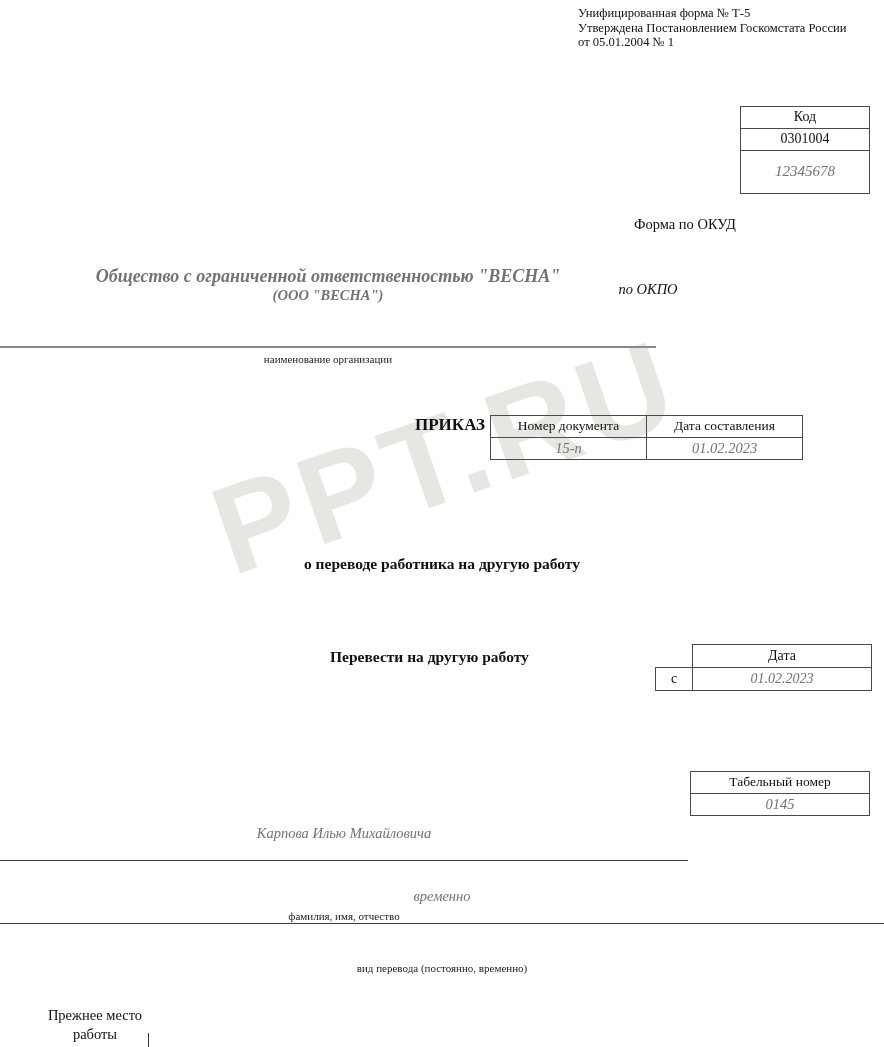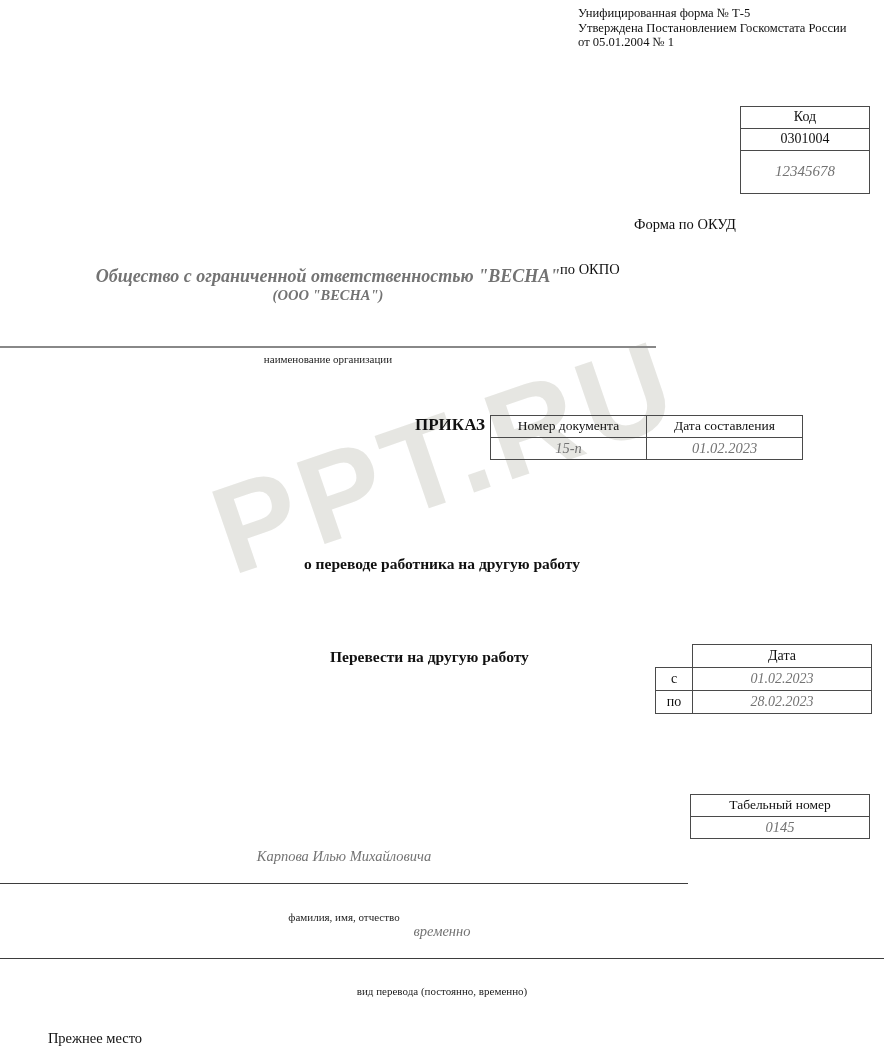--- a/index.html
+++ b/index.html
@@ -51,21 +51,21 @@
         </tr>
     <tr>
           <td>0301004</td>
         </tr>
     <tr>
           <td class="okpo-cell blue">12345678</td>
         </tr>
   </tbody>
     </table>
   <div class="abs lbl z" style="left:560px;top:84px;width:176px;text-align:right;">Форма по ОКУД</div>
-  <div class="abs lbl z" style="left:560px;top:112px;width:176px;text-align:left;">по ОКПО</div>
+  <div class="abs lbl z" style="left:560px;top:132px;width:176px;text-align:center;font-style:italic;">по ОКПО</div>
 
   <div class="abs z" style="left:0;top:101px;width:656px;text-align:center;line-height:19px;">
     <div class="blue bold" style="font-size:18px;">Общество с ограниченной ответственностью "ВЕСНА"</div>
     <div class="blue bold" style="font-size:14.5px;">(ООО "ВЕСНА")</div>
   </div>
   <div class="abs z" style="left:0;top:142px;width:656px;border-bottom:2px solid #888;"></div>
   <div class="abs caption z" style="left:0;top:147px;width:656px;">наименование организации</div>
 
   <div class="abs bold z" style="left:285px;top:197px;width:200px;text-align:right;font-size:17px;">ПРИКАЗ</div>
   <table class="abs doc-tbl z" style="left:490px;top:177px;padding-left:31px;">
@@ -86,45 +86,41 @@
   <table class="abs date-tbl z" style="left:655px;top:297px;">
     <tbody>
         <tr>
       <td class="nob"></td>
       <td>Дата</td>
     </tr>
     <tr>
       <td>с</td>
       <td class="blue">01.02.2023</td>
     </tr>
-    <tr>
-      <td>по</td>
-      <td class="blue">28.02.2023</td>
-    </tr>
   </tbody>
     </table>
 
   <table class="abs pn-tbl z" style="left:690px;top:377px;">
     <tbody>
         <tr>
           <td>Табельный номер</td>
         </tr>
     <tr>
           <td class="val blue">0145</td>
         </tr>
   </tbody>
     </table>
   <div class="abs fill z" style="left:0;top:399px;width:688px;height:23px;">
     <span class="blue">Карпова Илью Михайловича</span>
   </div>
-  <div class="abs caption z" style="left:0;top:426px;width:688px;">фамилия, имя, отчество</div>
-
   <div class="abs fill z" style="left:0;top:440px;width:884px;height:22px;">
     <span class="blue">временно</span>
   </div>
+
+  <div class="abs caption z" style="left:0;top:426px;width:688px;">фамилия, имя, отчество</div>
   <div class="abs caption z" style="left:0;top:466px;width:884px;">вид перевода (постоянно, временно)</div>
 
   <div class="abs z" style="left:30px;top:498px;width:130px;text-align:center;font-size:14.5px;line-height:19px;">
     <div>Прежнее место</div>
     <div>работы</div>
   </div>
   <div class="abs vline z" style="left:148px;top:487px;height:59px;"></div>
 
 </div>
 

